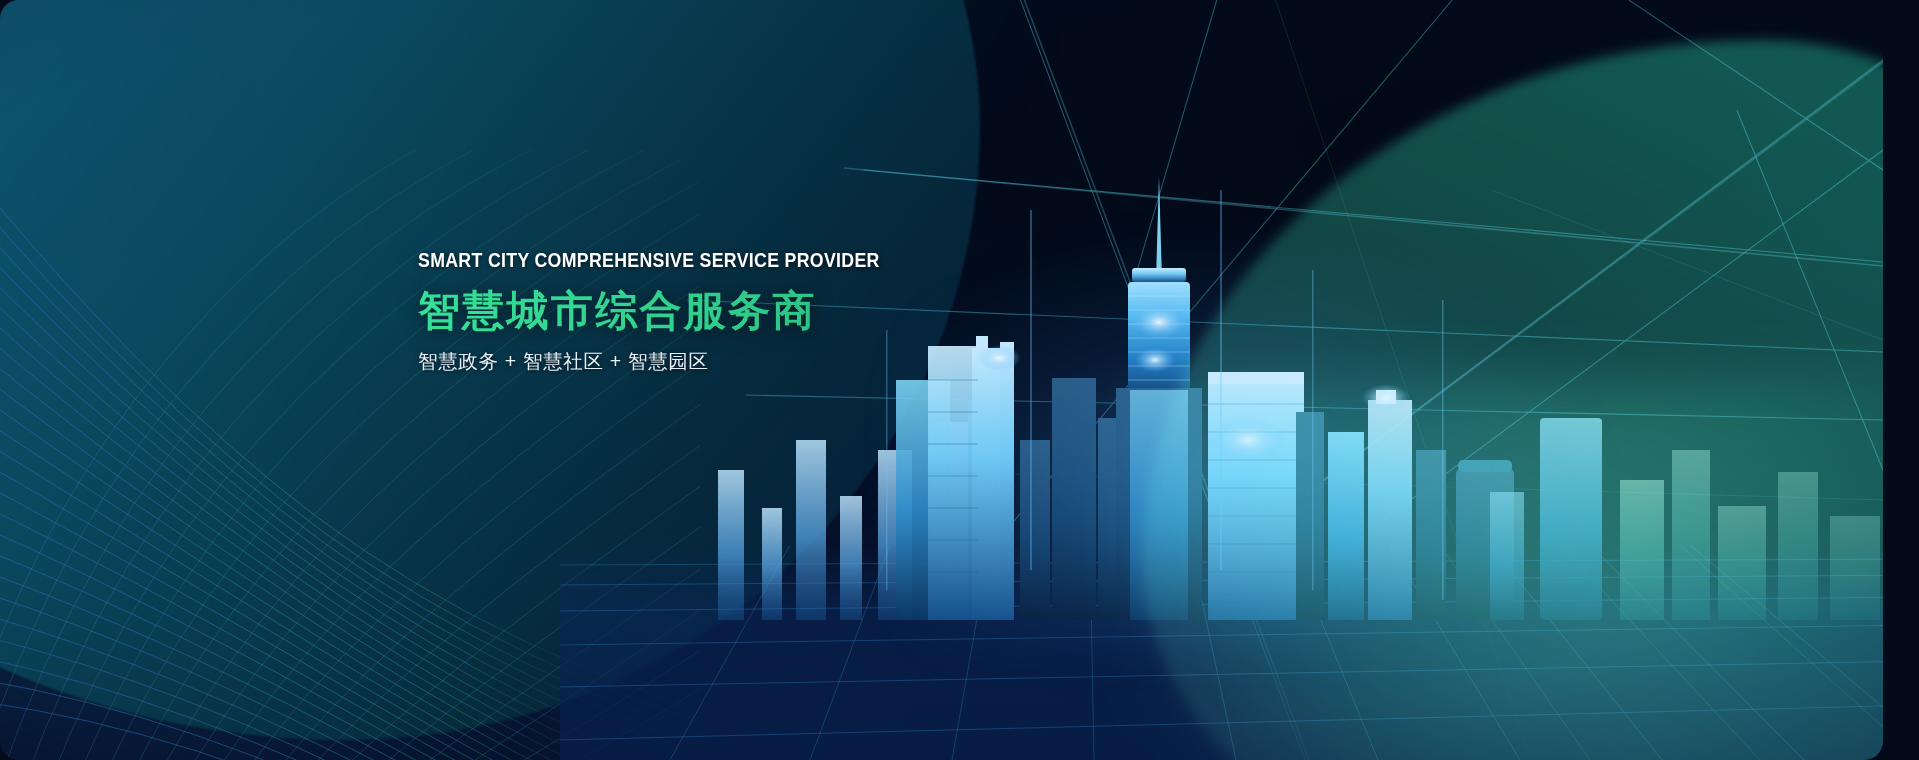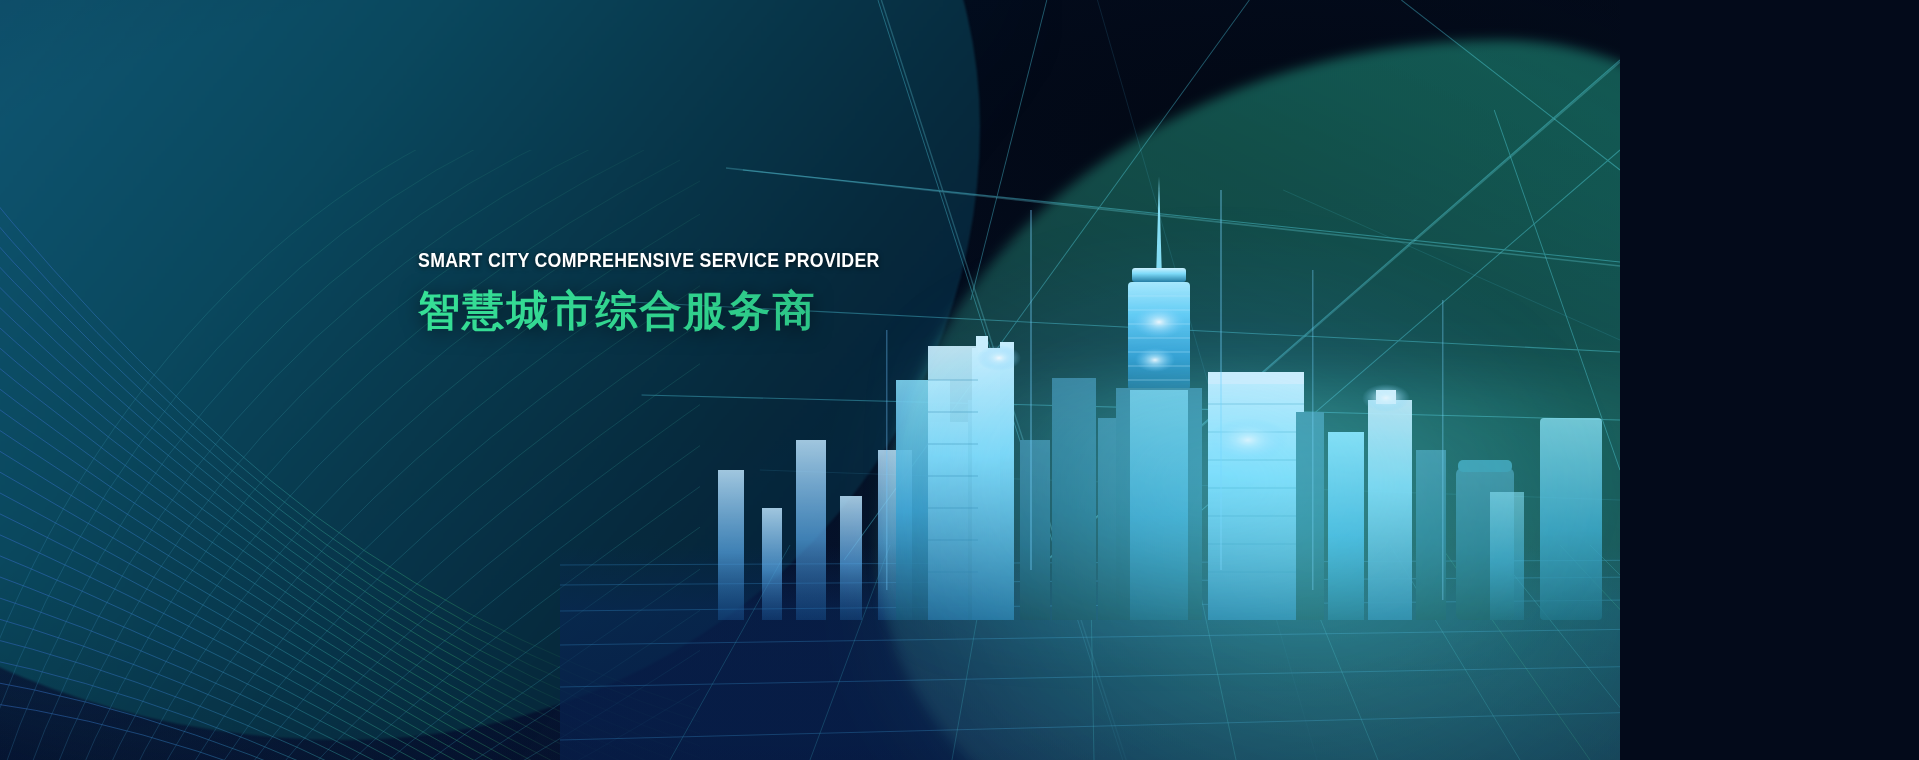--- a/index.html
+++ b/index.html
@@ -1,25 +1,26 @@
 <!DOCTYPE html>
 <html><head>
 <meta charset="utf-8">
 <style>
   * { margin:0; padding:0; box-sizing:border-box; }
   html,body { width:1919px; height:760px; overflow:hidden; background:#030a1a; }
 
   .banner{
     position:relative;
-    width:1620px; height:760px;
+    width:1883px; height:760px;
     overflow:hidden;
     font-family:"Liberation Sans","DejaVu Sans",sans-serif;
     background:
       radial-gradient(150% 120% at 78% 18%, rgba(2,8,20,0.98) 0%, rgba(3,12,30,0.92) 32%, rgba(6,18,46,0.55) 58%, rgba(8,22,56,0.15) 80%),
       linear-gradient(120deg,#0a1f3d 0%,#071838 22%,#061430 44%,#04102a 66%,#030b1e 100%);
+    border-radius: 19px;
   }
 
   
   .swoosh{
     position:absolute; left:-340px; top:-440px;
     width:1320px; height:1180px;
     border-radius:50% 50% 48% 52%/55% 48% 52% 45%;
     background:linear-gradient(128deg,#1a5b86 0%,#15597f 16%,#0f5570 34%,#0b4a60 50%,#093a4e 64%,#072b3e 78%,#06203a 90%,#061a33 100%);
     filter:blur(1px);
     opacity:.96;
@@ -390,15 +391,16 @@
   <div class="cityglow"></div>
 
   <div class="greenveil"></div>
   <div class="greenveil2"></div>
 
   <div class="vignette"></div>
 
   <div class="copy">
     <div class="eyebrow">SMART CITY COMPREHENSIVE SERVICE PROVIDER</div>
     <div class="headline">智慧城市综合服务商</div>
+    <div class="subline">智慧政务 + 智慧社区 + 智慧园区</div>
   </div>
 
 </div>
 
 </body></html>

